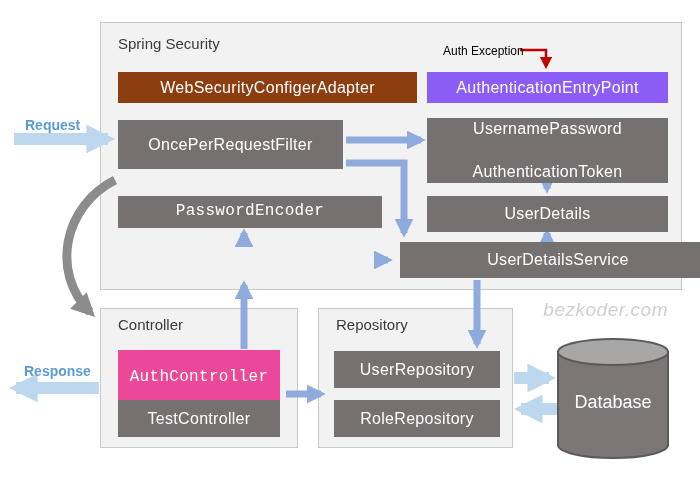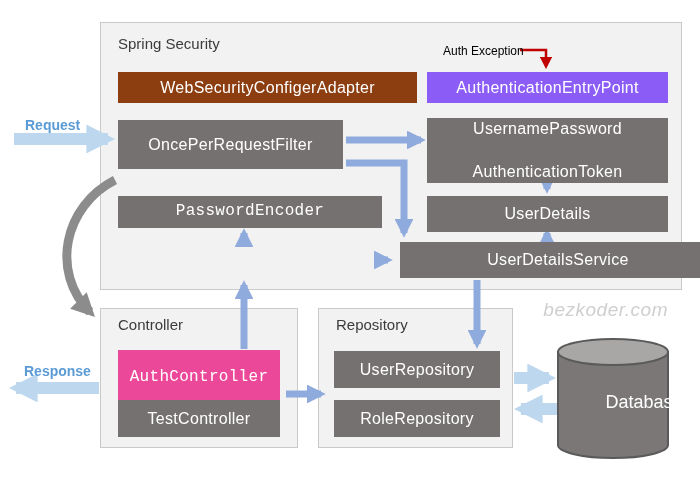--- a/index.html
+++ b/index.html
@@ -8,21 +8,21 @@
   .container{position:absolute;border:1px solid;box-sizing:border-box;}
   .container-label{position:absolute;font-size:15px;color:#3b3b3b;white-space:nowrap;}
   .box{position:absolute;display:flex;align-items:center;justify-content:center;
        color:#ffffff;font-size:16px;letter-spacing:0.3px;text-align:center;
        line-height:1.35;box-sizing:border-box;white-space:nowrap;}
   .flow-label{position:absolute;font-size:14px;font-weight:bold;white-space:nowrap;}
   .exception-label{position:absolute;font-size:12px;white-space:nowrap;}
   .watermark{position:absolute;font-size:19px;font-style:italic;letter-spacing:0.5px;
              text-align:right;white-space:nowrap;}
   .db-label{position:absolute;display:flex;align-items:center;justify-content:center;
-            color:#ffffff;font-size:18px;margin-left:31px;}
+            color:#ffffff;font-size:18px;}
   svg.overlay{position:absolute;left:0;top:0;z-index:2;}
   .layer-boxes{position:absolute;left:0;top:0;width:700px;height:480px;z-index:3;pointer-events:none;}
   .layer-bg{position:absolute;left:0;top:0;width:700px;height:480px;z-index:1;}
 </style>
 </head>
 <body>
 
 <div class="canvas">
 
   <div class="layer-bg">

